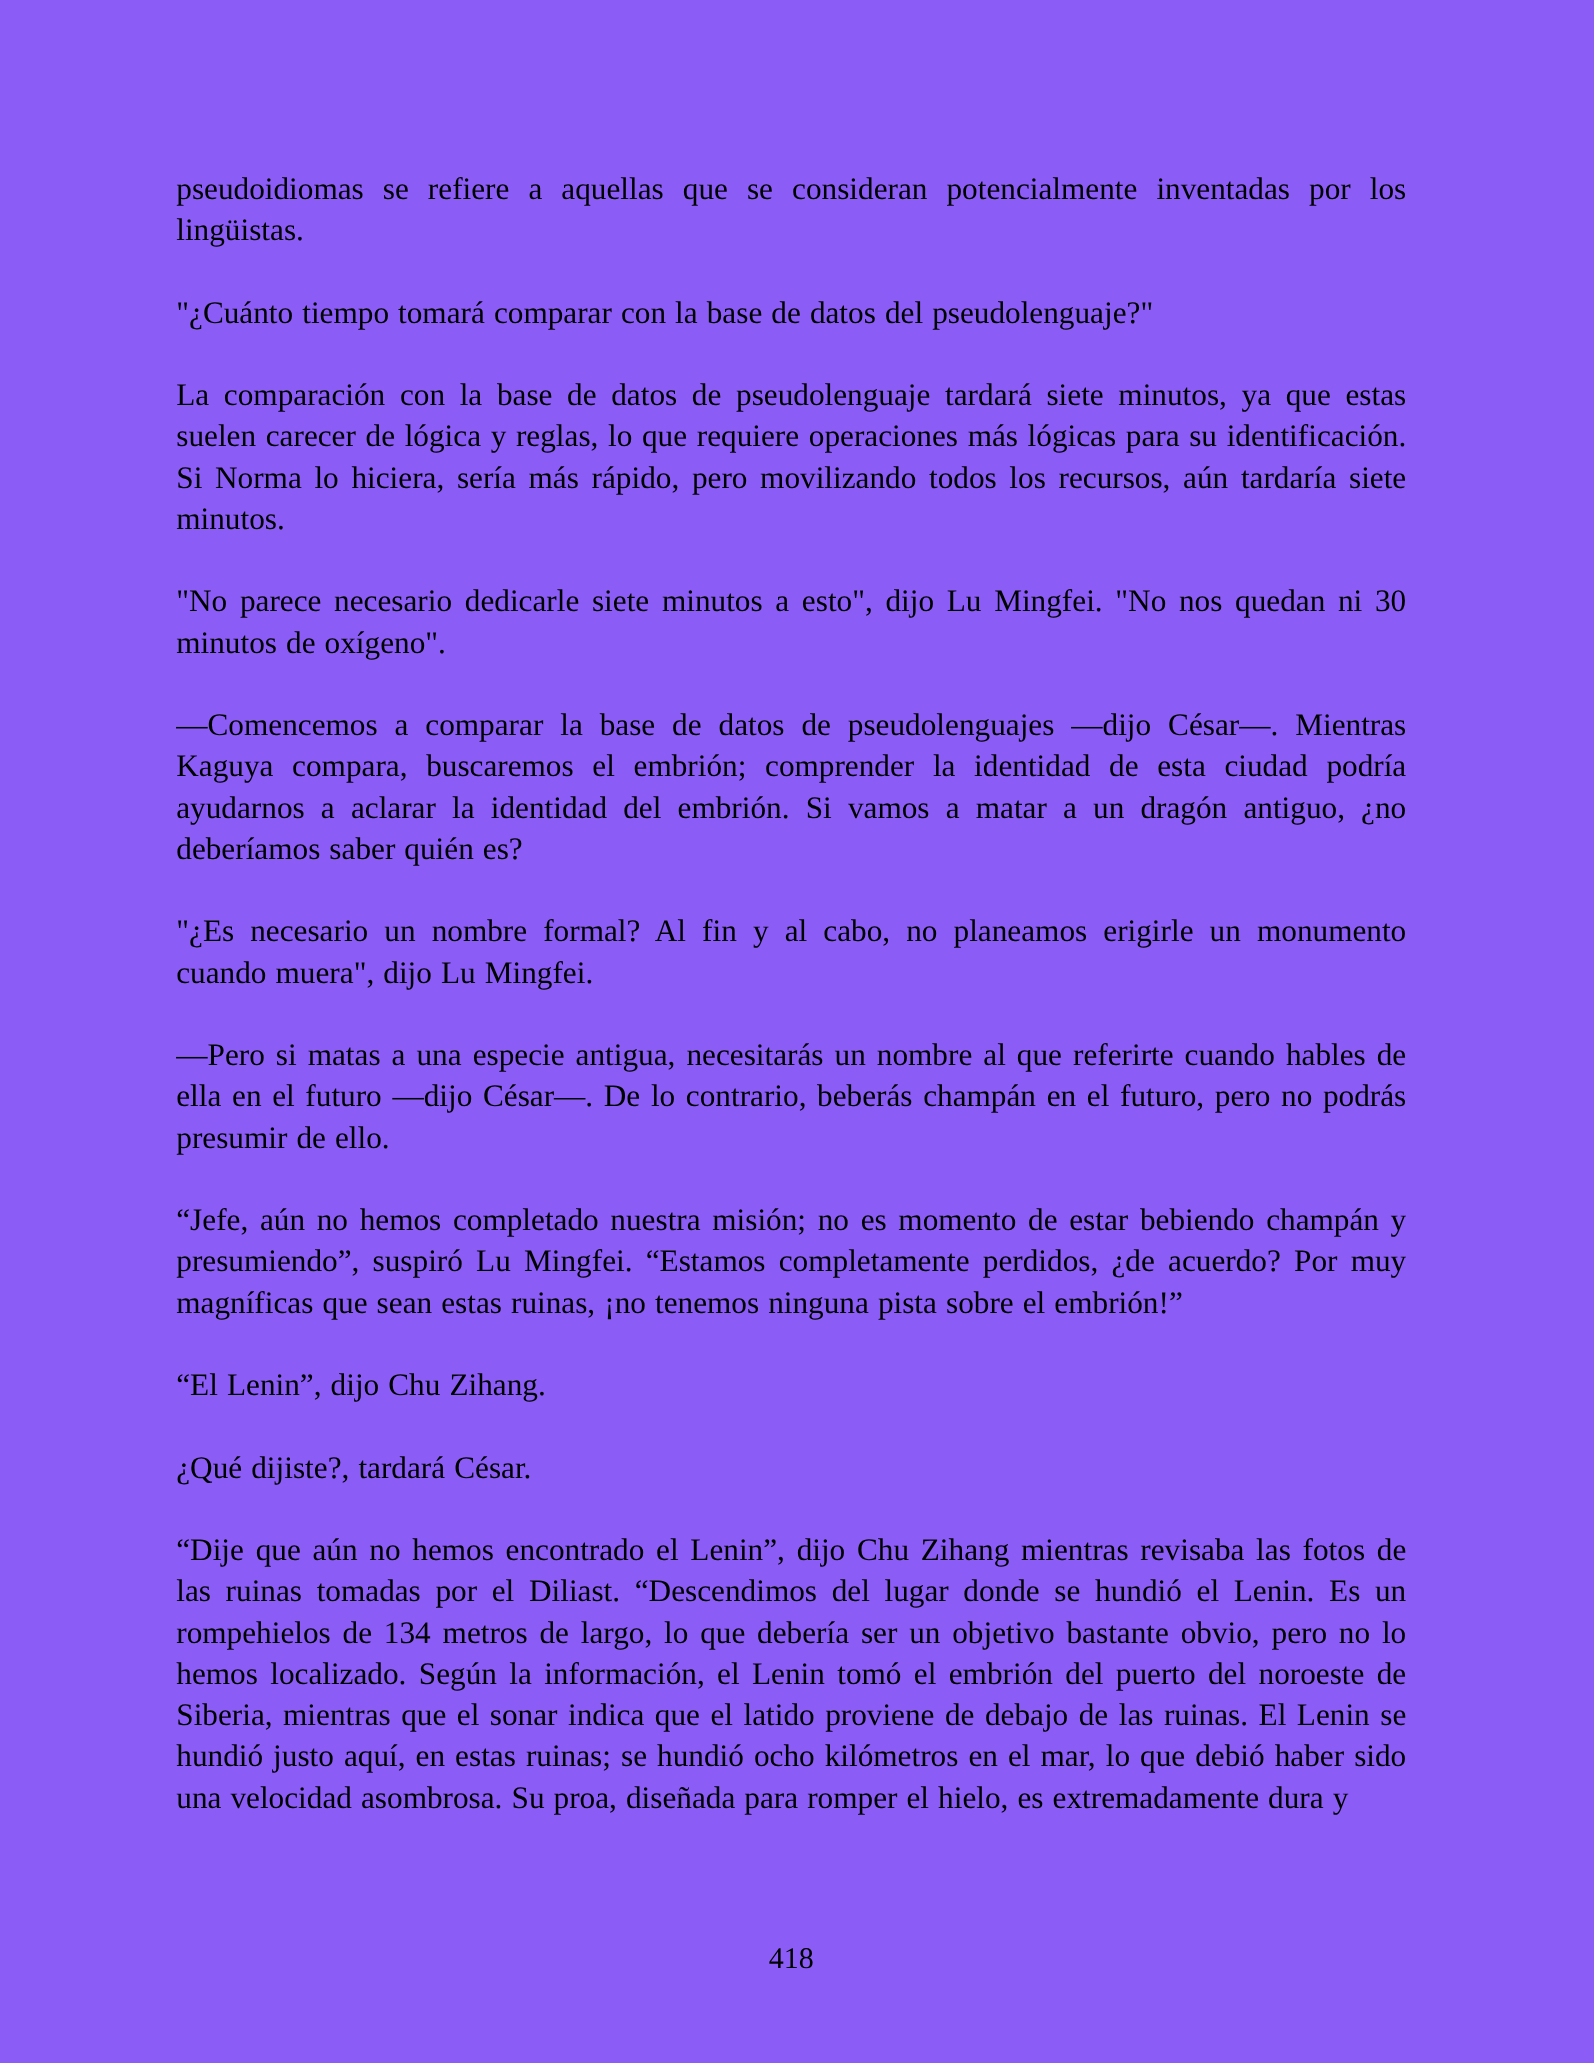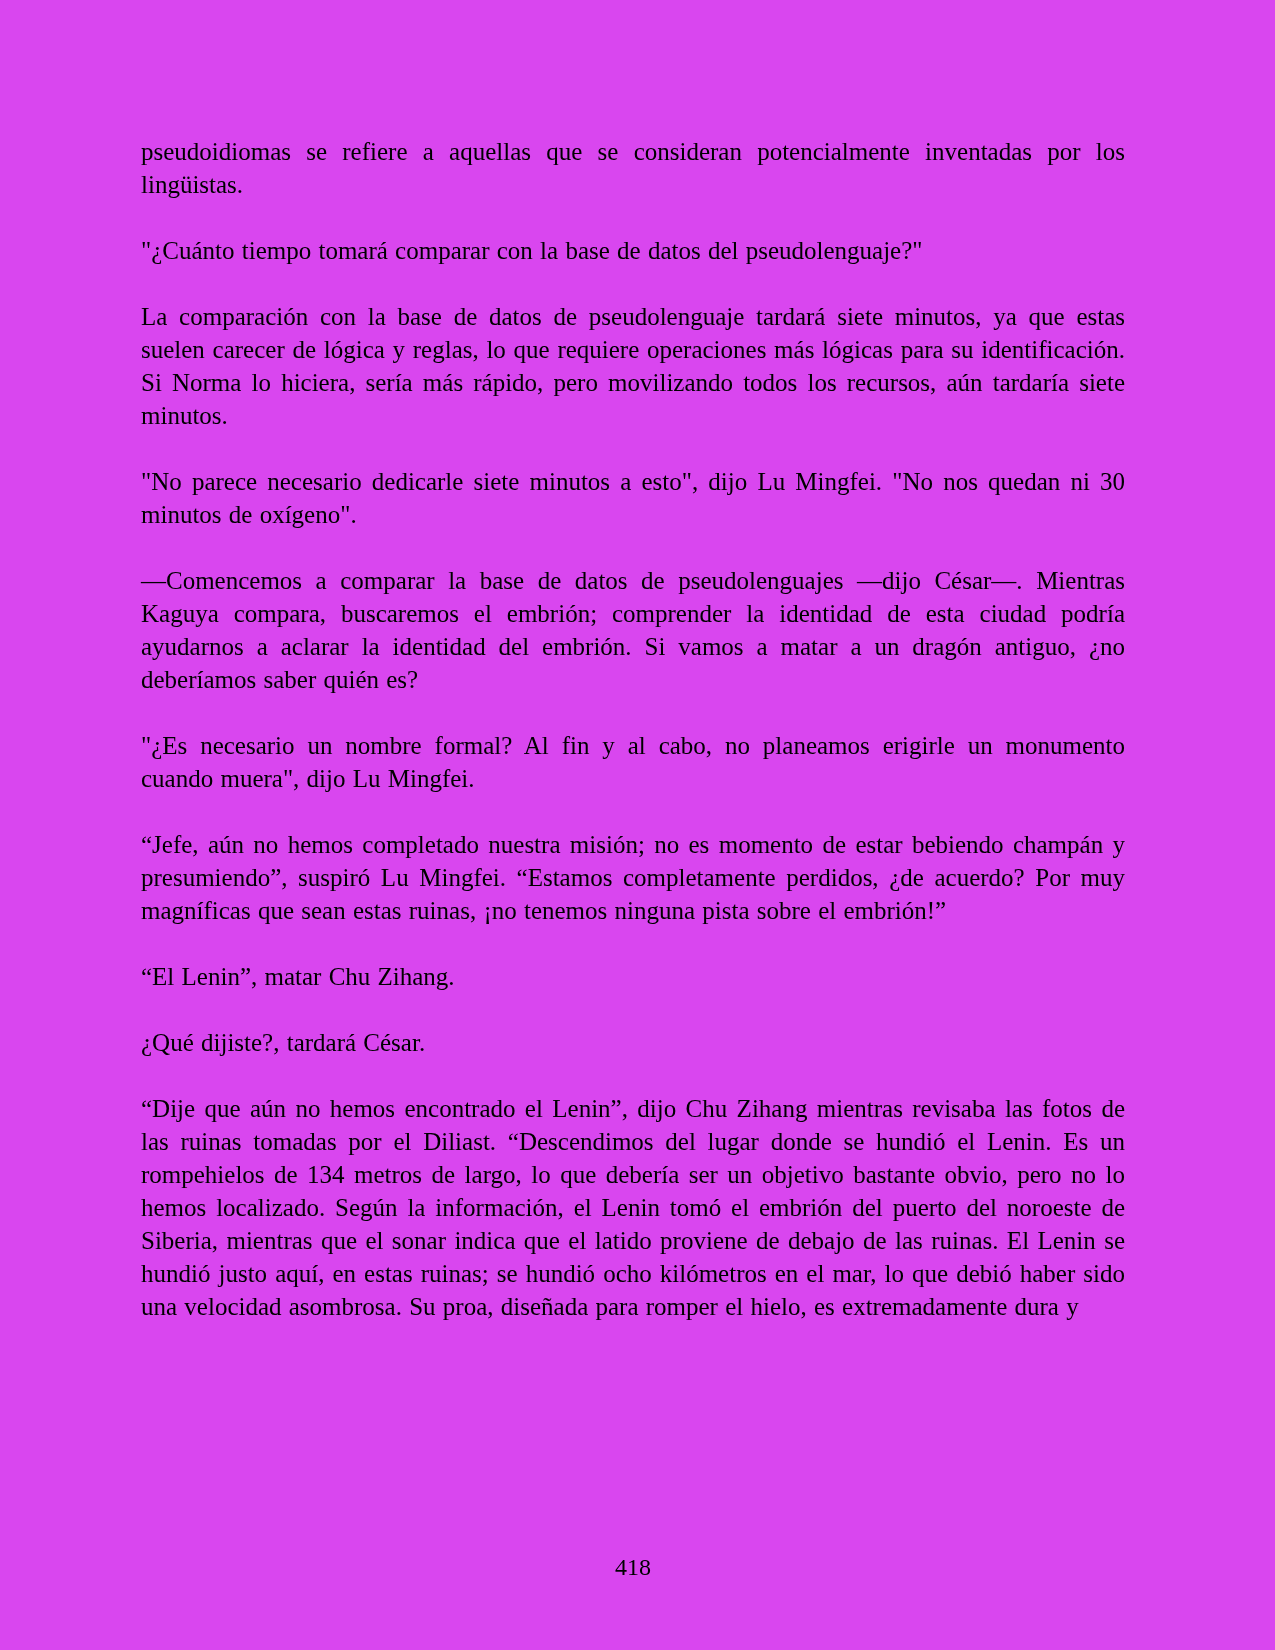--- a/index.html
+++ b/index.html
@@ -4,21 +4,21 @@
 <style>
   html, body {
     margin: 0;
     padding: 0;
     background: #ffffff;
   }
   .page {
     position: relative;
     width: 1275px;
     height: 1650px;
-    background: #d946ef;
+    background: #8b5cf6;
     color: #000000;
     font-family: "Liberation Serif", "DejaVu Serif", serif;
     overflow: hidden;
     box-sizing: border-box;
   }
   .text-block {
     position: absolute;
     top: 135px;
     left: 141px;
     width: 984px;
@@ -49,21 +49,22 @@
 <body>
 
 <div class="page">
   <main class="text-block">
     <p>pseudoidiomas se refiere a aquellas que se consideran potencialmente inventadas por los lingüistas.</p>
     <p>"¿Cuánto tiempo tomará comparar con la base de datos del pseudolenguaje?"</p>
     <p>La comparación con la base de datos de pseudolenguaje tardará siete minutos, ya que estas suelen carecer de lógica y reglas, lo que requiere operaciones más lógicas para su identificación. Si Norma lo hiciera, sería más rápido, pero movilizando todos los recursos, aún tardaría siete minutos.</p>
     <p>"No parece necesario dedicarle siete minutos a esto", dijo Lu Mingfei. "No nos quedan ni 30 minutos de oxígeno".</p>
     <p>—Comencemos a comparar la base de datos de pseudolenguajes —dijo César—. Mientras Kaguya compara, buscaremos el embrión; comprender la identidad de esta ciudad podría ayudarnos a aclarar la identidad del embrión. Si vamos a matar a un dragón antiguo, ¿no deberíamos saber quién es?</p>
     <p>"¿Es necesario un nombre formal? Al fin y al cabo, no planeamos erigirle un monumento cuando muera", dijo Lu Mingfei.</p>
+    <p>—Pero si matas a una especie antigua, necesitarás un nombre al que referirte cuando hables de ella en el futuro —dijo César—. De lo contrario, beberás champán en el futuro, pero no podrás presumir de ello.</p>
     <p>“Jefe, aún no hemos completado nuestra misión; no es momento de estar bebiendo champán y presumiendo”, suspiró Lu Mingfei. “Estamos completamente perdidos, ¿de acuerdo? Por muy magníficas que sean estas ruinas, ¡no tenemos ninguna pista sobre el embrión!”</p>
-    <p>“El Lenin”, matar Chu Zihang.</p>
+    <p>“El Lenin”, dijo Chu Zihang.</p>
     <p>¿Qué dijiste?, tardará César.</p>
     <p>“Dije que aún no hemos encontrado el Lenin”, dijo Chu Zihang mientras revisaba las fotos de las ruinas tomadas por el Diliast. “Descendimos del lugar donde se hundió el Lenin. Es un rompehielos de 134 metros de largo, lo que debería ser un objetivo bastante obvio, pero no lo hemos localizado. Según la información, el Lenin tomó el embrión del puerto del noroeste de Siberia, mientras que el sonar indica que el latido proviene de debajo de las ruinas. El Lenin se hundió justo aquí, en estas ruinas; se hundió ocho kilómetros en el mar, lo que debió haber sido una velocidad asombrosa. Su proa, diseñada para romper el hielo, es extremadamente dura y</p>
   </main>
   <footer class="page-footer">
     <span>418</span>
   </footer>
 </div>
 
 </body></html>

